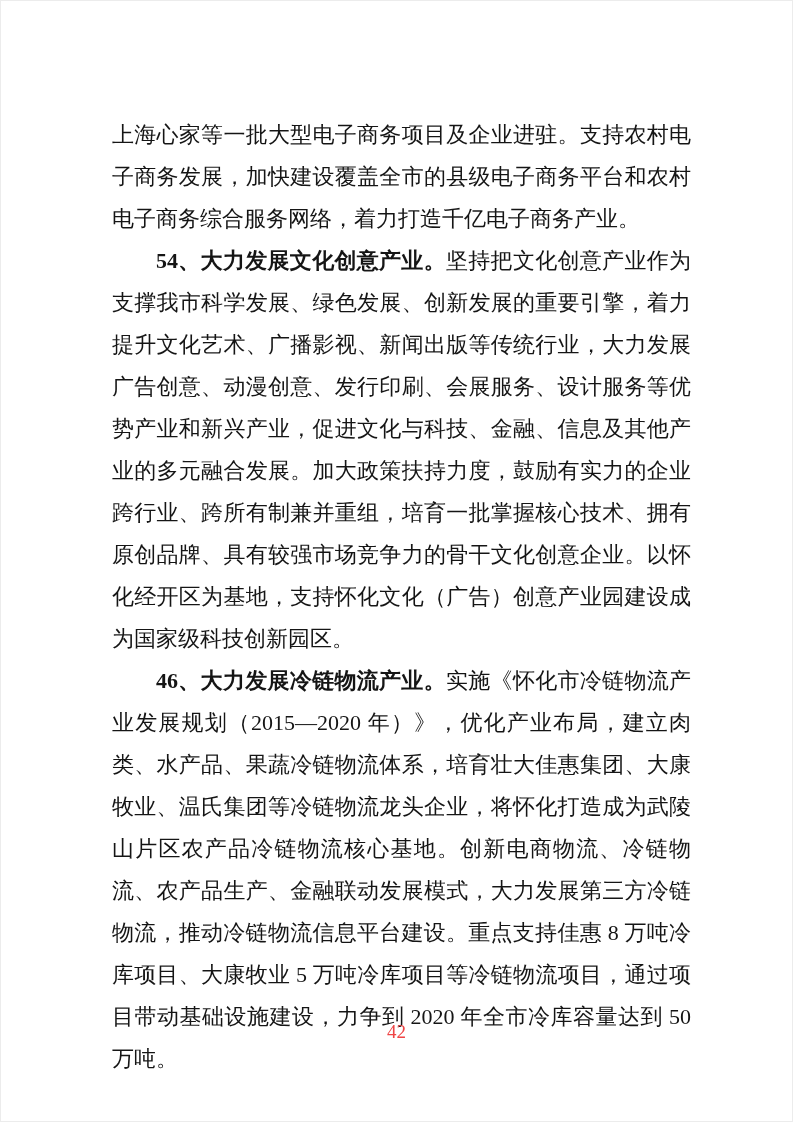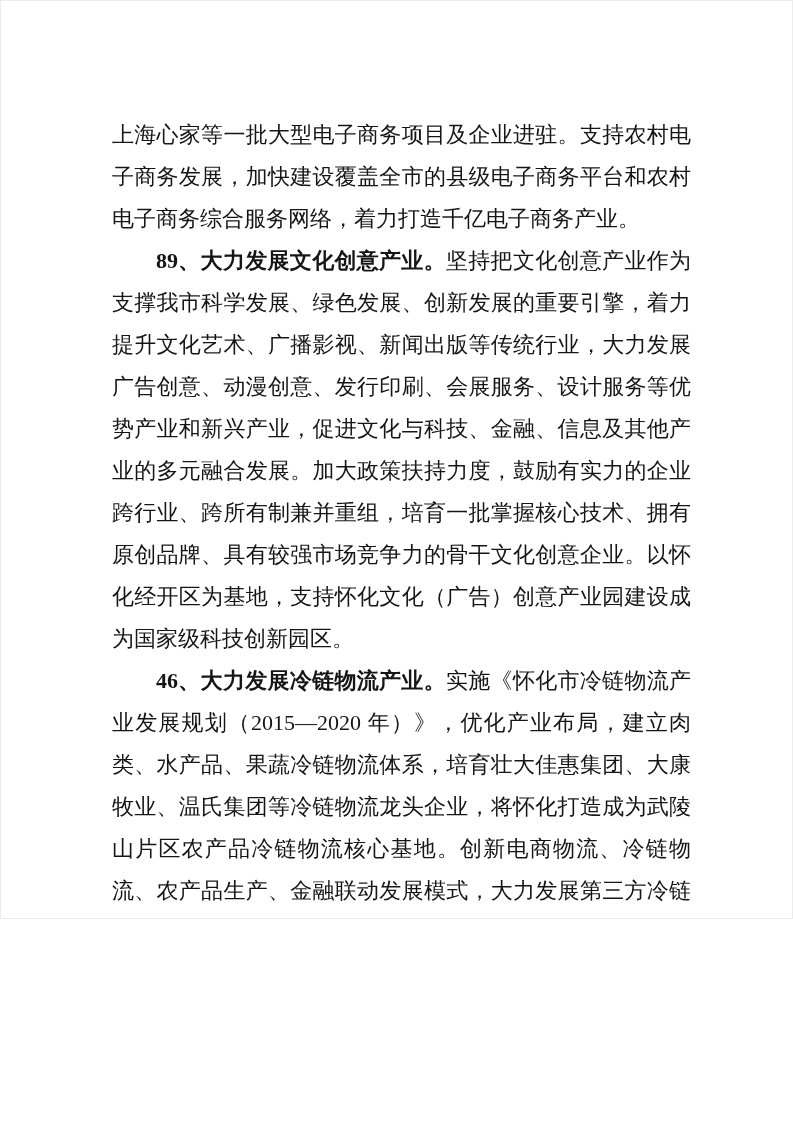--- a/index.html
+++ b/index.html
@@ -3,21 +3,21 @@
 <meta charset="utf-8">
 <style>
   html, body {
     margin: 0;
     padding: 0;
     background: #ffffff;
   }
   .sheet {
     position: relative;
     width: 793px;
-    height: 919px;
+    height: 1122px;
     background: #ffffff;
     box-shadow: inset 0 0 0 1px #ececec;
     overflow: hidden;
     font-family: "Liberation Serif", "DejaVu Serif", serif;
     color: #151515;
   }
   .text-block {
     position: absolute;
     left: 112px;
     top: 114px;
@@ -54,21 +54,21 @@
 
 <div class="sheet">
 
   <div class="text-block">
 
     <p class="para continuation">
       <span class="para-body">上海心家等一批大型电子商务项目及企业进驻。支持农村电子商务发展，加快建设覆盖全市的县级电子商务平台和农村电子商务综合服务网络，着力打造千亿电子商务产业。</span>
     </p>
 
     <p class="para">
-      <span class="para-lead">89、大力发展文化创意产业。</span><span class="para-body">坚持把文化创意产业作为支撑我市科学发展、绿色发展、创新发展的重要引擎，着力提升文化艺术、广播影视、新闻出版等传统行业，大力发展广告创意、动漫创意、发行印刷、会展服务、设计服务等优势产业和新兴产业，促进文化与科技、金融、信息及其他产业的多元融合发展。加大政策扶持力度，鼓励有实力的企业跨行业、跨所有制兼并重组，培育一批掌握核心技术、拥有原创品牌、具有较强市场竞争力的骨干文化创意企业。以怀化经开区为基地，支持怀化文化（广告）创意产业园建设成为国家级科技创新园区。</span>
+      <span class="para-lead">54、大力发展文化创意产业。</span><span class="para-body">坚持把文化创意产业作为支撑我市科学发展、绿色发展、创新发展的重要引擎，着力提升文化艺术、广播影视、新闻出版等传统行业，大力发展广告创意、动漫创意、发行印刷、会展服务、设计服务等优势产业和新兴产业，促进文化与科技、金融、信息及其他产业的多元融合发展。加大政策扶持力度，鼓励有实力的企业跨行业、跨所有制兼并重组，培育一批掌握核心技术、拥有原创品牌、具有较强市场竞争力的骨干文化创意企业。以怀化经开区为基地，支持怀化文化（广告）创意产业园建设成为国家级科技创新园区。</span>
     </p>
 
     <p class="para">
       <span class="para-lead">46、大力发展冷链物流产业。</span><span class="para-body">实施《怀化市冷链物流产业发展规划（2015—2020 年）》，优化产业布局，建立肉类、水产品、果蔬冷链物流体系，培育壮大佳惠集团、大康牧业、温氏集团等冷链物流龙头企业，将怀化打造成为武陵山片区农产品冷链物流核心基地。创新电商物流、冷链物流、农产品生产、金融联动发展模式，大力发展第三方冷链物流，推动冷链物流信息平台建设。重点支持佳惠 8 万吨冷库项目、大康牧业 5 万吨冷库项目等冷链物流项目，通过项目带动基础设施建设，力争到 2020 年全市冷库容量达到 50 万吨。</span>
     </p>
 
   </div>
 
   <div class="page-footer">
     <span>42</span>

